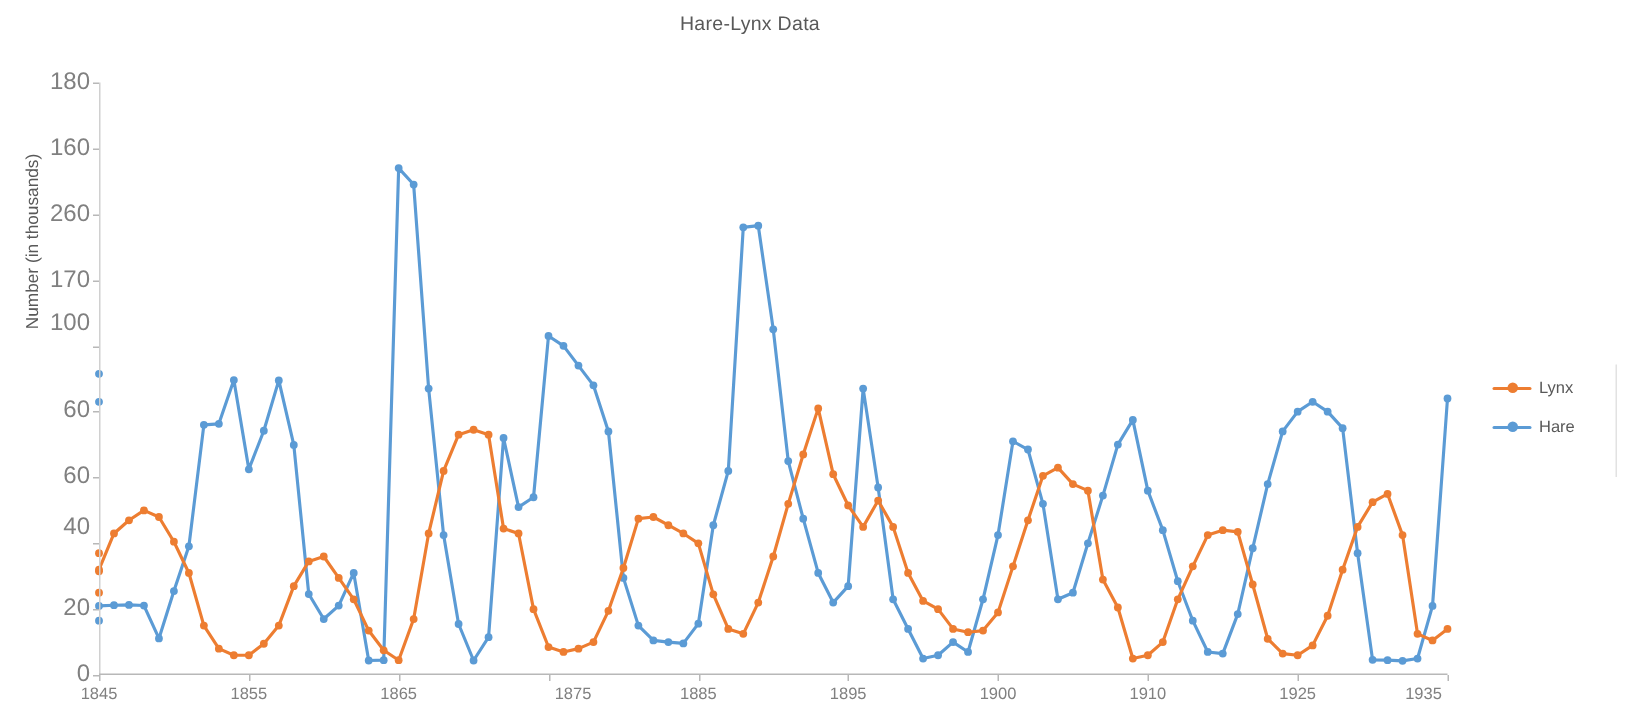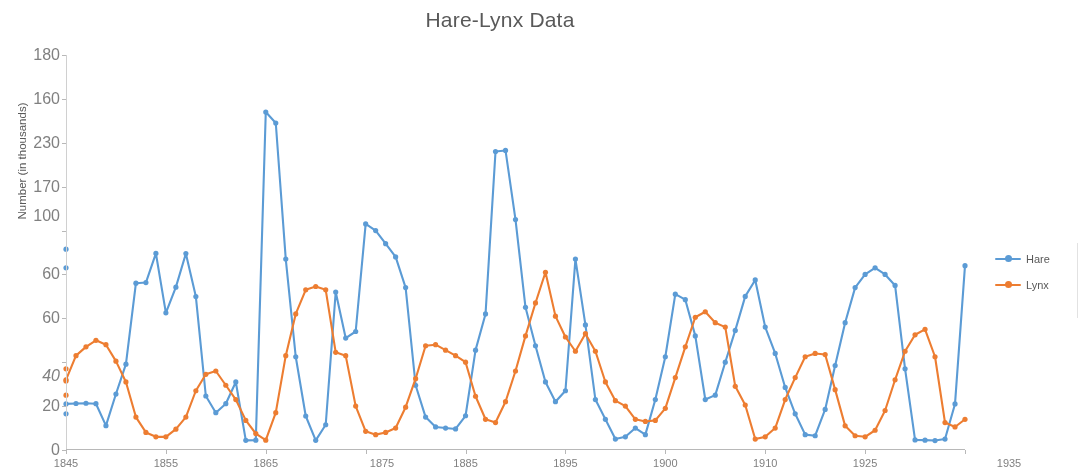--- a/index.html
+++ b/index.html
@@ -7,21 +7,21 @@
     width:1090px;height:475px;
     background:#ffffff;
     font-family:"Liberation Sans", sans-serif;
     color:#595959;
     overflow:hidden;
     position:relative;
   }
   #chart-root{position:absolute;inset:0;}
   #chart-title{
     position:absolute;left:0;top:8px;width:1000px;
-    text-align:center;font-size:21px;color:#595959;
+    text-align:center;font-size:13px;color:#595959;
     letter-spacing:.2px;
   }
   #yaxis-title{
     position:absolute;left:-88px;top:155px;width:220px;
     text-align:center;font-size:11.5px;color:#595959;
     transform:rotate(-90deg);transform-origin:center center;
   }
   #plot{
     position:absolute;left:66px;top:55px;width:899px;height:395px;
   }
@@ -76,31 +76,31 @@
   <div id="yaxis-title">Number (in thousands)</div>
 
   <div id="plot">
     <div id="yaxis-line"></div>
     <div id="xaxis-line"></div>
     <div id="ytick-layer">
         <div class="ytick-label" style="top: 395px;">0</div>
         <div class="ytick-mark" style="top: 395px;"></div>
         <div class="ytick-label" style="top: 351.111px;">20</div>
         <div class="ytick-mark" style="top: 351.111px;"></div>
-        <div class="ytick-label" style="top: 321px; font-style: italic;">40</div>
+        <div class="ytick-label" style="top: 297px;">40</div>
         <div class="ytick-mark" style="top: 307.222px;"></div>
         <div class="ytick-label" style="top: 263.333px;">60</div>
         <div class="ytick-mark" style="top: 263.333px;"></div>
         <div class="ytick-label" style="top: 219.444px;">60</div>
         <div class="ytick-mark" style="top: 219.444px;"></div>
         <div class="ytick-label" style="top: 161px;">100</div>
         <div class="ytick-mark" style="top: 175.556px;"></div>
         <div class="ytick-label" style="top: 131.667px;">170</div>
         <div class="ytick-mark" style="top: 131.667px;"></div>
-        <div class="ytick-label" style="top: 87.7778px;">230</div>
+        <div class="ytick-label" style="top: 87.7778px;">260</div>
         <div class="ytick-mark" style="top: 87.7778px;"></div>
         <div class="ytick-label" style="top: 43.8889px;">160</div>
         <div class="ytick-mark" style="top: 43.8889px;"></div>
         <div class="ytick-label" style="top: 0px;">180</div>
         <div class="ytick-mark" style="top: 0px;"></div>
       </div>
     <div id="xtick-layer">
         <div class="xtick-label" style="left: 0px;">1845</div>
         <div class="xtick-mark" style="left: 0px;"></div>
         <div class="xtick-label" style="left: 99.8889px;">1855</div>
@@ -112,21 +112,21 @@
         <div class="xtick-label" style="left: 399.556px;">1885</div>
         <div class="xtick-mark" style="left: 399.556px;"></div>
         <div class="xtick-label" style="left: 499.444px;">1895</div>
         <div class="xtick-mark" style="left: 499.444px;"></div>
         <div class="xtick-label" style="left: 599.333px;">1900</div>
         <div class="xtick-mark" style="left: 599.333px;"></div>
         <div class="xtick-label" style="left: 699.222px;">1910</div>
         <div class="xtick-mark" style="left: 699.222px;"></div>
         <div class="xtick-label" style="left: 799.111px;">1925</div>
         <div class="xtick-mark" style="left: 799.111px;"></div>
-        <div class="xtick-label" style="left: 943px;">1935</div>
+        <div class="xtick-label" style="left: 883px;">1935</div>
         <div class="xtick-mark" style="left: 899px;"></div>
       </div>
     <svg id="series-layer" width="899" height="395" viewBox="0 0 899 395">
         <g>
           <path d="M0.00 348.92 L9.99 348.48 L19.98 348.26 L29.97 348.70 L39.96 370.64 L49.94 339.04 L59.93 309.20 L69.92 228.22 L79.91 227.56 L89.90 198.38 L99.89 257.85 L109.88 232.17 L119.87 198.60 L129.86 241.61 L139.84 341.02 L149.83 357.69 L159.82 348.70 L169.81 326.97 L179.80 385.34 L189.79 385.13 L199.78 57.06 L209.77 68.03 L219.76 204.08 L229.74 301.74 L239.73 360.99 L249.72 385.34 L259.71 369.76 L269.70 237.00 L279.69 283.08 L289.68 276.50 L299.67 168.97 L309.66 175.56 L319.64 188.72 L329.63 201.89 L339.62 232.61 L349.61 330.26 L359.60 362.08 L369.59 371.96 L379.58 373.06 L389.57 373.93 L399.56 360.77 L409.54 295.15 L419.53 258.94 L429.52 96.56 L439.51 95.46 L449.50 164.58 L459.49 252.36 L469.48 290.76 L479.47 326.97 L489.46 346.72 L499.44 335.75 L509.43 204.08 L519.42 269.92 L529.41 344.53 L539.40 364.28 L549.39 384.03 L559.38 381.83 L569.37 373.06 L579.36 379.64 L589.34 344.53 L599.33 301.74 L609.32 239.19 L619.31 244.68 L629.30 280.89 L639.29 344.53 L649.28 340.14 L659.27 307.22 L669.26 275.40 L679.24 241.39 L689.23 224.93 L699.22 272.11 L709.21 298.44 L719.20 332.46 L729.19 358.79 L739.18 379.64 L749.17 380.74 L759.16 354.40 L769.14 310.51 L779.13 267.72 L789.12 232.61 L799.11 219.44 L809.10 212.86 L819.09 219.44 L829.08 230.42 L839.07 313.81 L849.06 384.91 L859.04 385.13 L869.03 385.56 L879.02 384.03 L889.01 348.92 L899.00 210.67 LNaN 194.21 LNaN 212.86 LNaN 358.79" fill="none" stroke="#5B9BD5" stroke-width="2.1" stroke-linejoin="round" stroke-linecap="round"></path>
           <circle cx="0.00" cy="348.92" r="2.6" fill="#5B9BD5"></circle>
           <circle cx="9.99" cy="348.48" r="2.6" fill="#5B9BD5"></circle>
           <circle cx="19.98" cy="348.26" r="2.6" fill="#5B9BD5"></circle>
           <circle cx="29.97" cy="348.70" r="2.6" fill="#5B9BD5"></circle>
           <circle cx="39.96" cy="370.64" r="2.6" fill="#5B9BD5"></circle>
@@ -317,27 +317,27 @@
           <circle cx="NaN" cy="325.88" r="2.6" fill="#ED7D31"></circle>
           <circle cx="NaN" cy="313.81" r="2.6" fill="#ED7D31"></circle>
         </g>
       </svg>
   </div>
 
   <div id="legend-divider"></div>
   <div id="legend">
     <div class="legend-row">
       <span class="legend-swatch">
+        <span class="legend-line" id="lg-line-1" style="background: rgb(237, 125, 49);"></span>
+        <span class="legend-dot" id="lg-dot-1" style="background: rgb(237, 125, 49);"></span>
+      </span>
+      <span>Lynx</span>
+    </div>
+    <div class="legend-row">
+      <span class="legend-swatch">
         <span class="legend-line" id="lg-line-0" style="background: rgb(91, 155, 213);"></span>
         <span class="legend-dot" id="lg-dot-0" style="background: rgb(91, 155, 213);"></span>
       </span>
       <span>Hare</span>
     </div>
-    <div class="legend-row">
-      <span class="legend-swatch">
-        <span class="legend-line" id="lg-line-1" style="background: rgb(237, 125, 49);"></span>
-        <span class="legend-dot" id="lg-dot-1" style="background: rgb(237, 125, 49);"></span>
-      </span>
-      <span>Lynx</span>
-    </div>
   </div>
 
 </div>
 
 </body></html>

